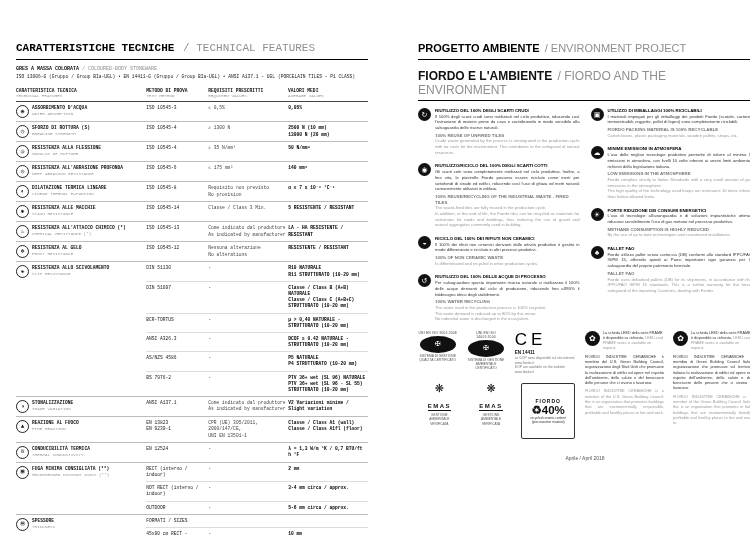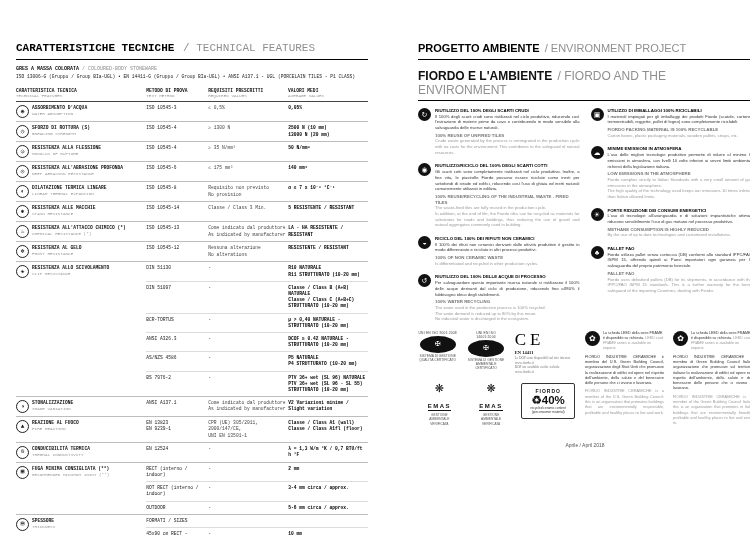--- a/index.html
+++ b/index.html
@@ -48,29 +48,29 @@
   .ebody.en{color:#999;}
 
   .certs-title{margin-top:10px;}
   .certs-area{display:flex;gap:10px;margin-top:9px;}
   .certs-logos{width:47%;}
   .logo-row{display:flex;gap:9px;align-items:flex-start;margin-bottom:9px;}
   .iso-logo{width:47px;text-align:center;}
   .iso-top{font-size:3.3px;color:#444;letter-spacing:0.2px;}
   .iso-oval{width:36px;height:17px;background:#111;border-radius:50%;margin:1px auto;color:#fff;font-size:7px;display:flex;align-items:center;justify-content:center;}
   .iso-cap{font-size:3.3px;color:#555;line-height:1.3;}
-  .ce-block{width:72px;font-family:Liberation Serif, serif;}
+  .ce-block{width:72px;}
   .ce-mark{font-size:17px;letter-spacing:4px;font-weight:normal;color:#000;line-height:1;}
   .ce-std{font-size:4.6px;font-weight:bold;margin-top:2px;}
   .ce-note{font-size:3.4px;color:#777;line-height:1.35;margin-top:1px;}
   .emas-logo{width:47px;text-align:center;}
   .emas-glyph{font-size:11px;line-height:1;color:#111;}
   .emas-name{font-size:6px;font-weight:bold;letter-spacing:1.5px;border-bottom:0.7px solid #111;display:inline-block;padding-bottom:0.5px;}
   .emas-cap{font-size:3.2px;color:#555;line-height:1.3;margin-top:1px;}
-  .fiordo-box{border:1px solid #333;border-radius:2px;padding:4px 4px;text-align:center;width:58px;box-sizing:border-box;}
+  .fiordo-box{border:1px solid #333;border-radius:2px;padding:14px 4px;text-align:center;width:58px;box-sizing:border-box;}
   .fb-brand{font-size:5px;font-weight:bold;letter-spacing:1px;}
   .fb-pct{font-size:11.5px;font-weight:bold;line-height:1.05;}
   .fb-cap{font-size:3.2px;color:#333;line-height:1.25;}
 
   .gbc{width:53%;display:flex;gap:9px;}
   .gbc-block{flex:1;}
   .gbc-head{display:flex;gap:3px;align-items:flex-start;}
   .gbc-logo{width:15px;height:15px;min-width:15px;background:#111;border-radius:50%;color:#fff;display:flex;align-items:center;justify-content:center;font-size:8px;}
   .gbc-note{font-size:3.7px;line-height:1.35;}
   .gbc-note .nit2{color:#333;}

